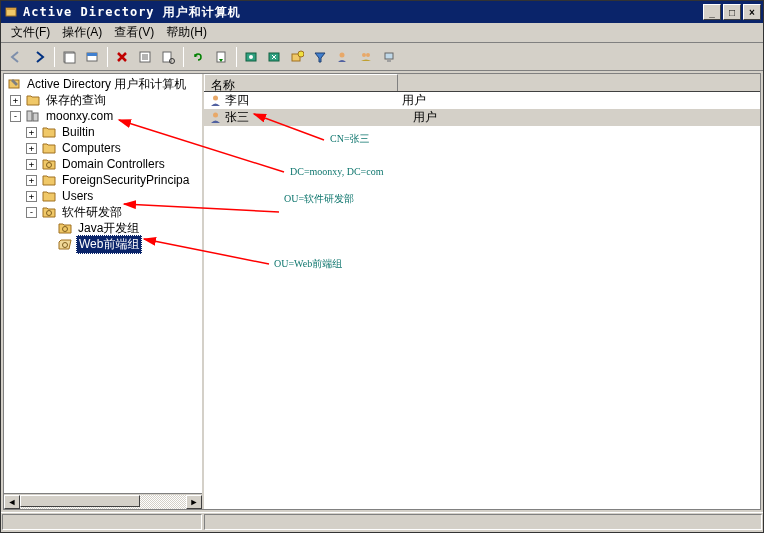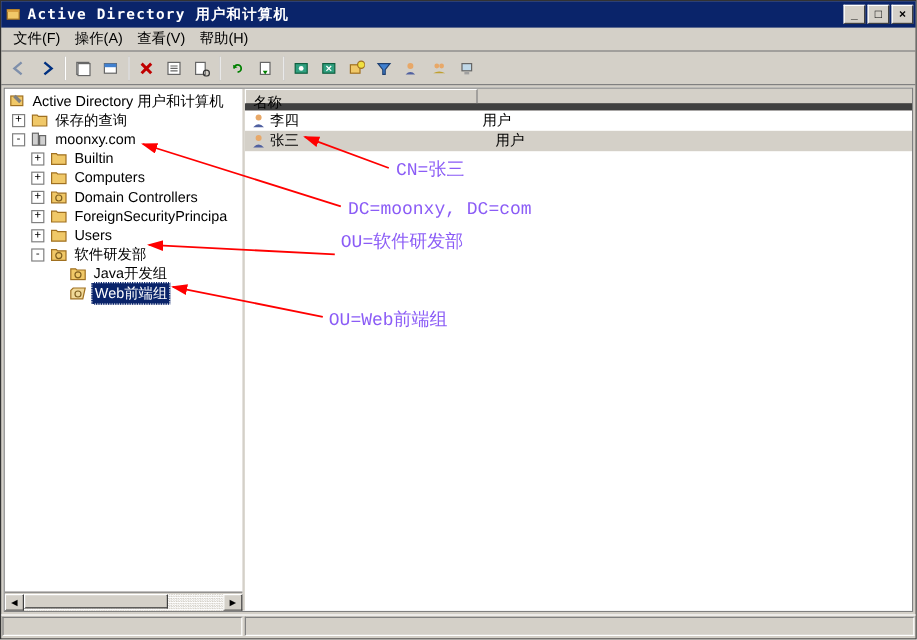--- a/index.html
+++ b/index.html
@@ -25,36 +25,36 @@
 .tree-content { flex: 1; overflow: hidden; padding: 2px; }
 .tree-node { white-space: nowrap; display: flex; align-items: center; height: 16px; }
 .exp { width: 11px; height: 11px; border: 1px solid #808080; background: #fff; display: inline-flex; align-items: center; justify-content: center; font-size: 9px; line-height: 1; margin-right: 4px; cursor: default; font-family: monospace;}
 .exp-blank { width: 11px; height: 11px; display: inline-block; margin-right: 4px; }
 .node-icon { width: 16px; height: 14px; margin-right: 3px; display: inline-flex; align-items: center; justify-content: center;}
 .node-label { padding: 0 2px; }
 .node-label.sel { background: #0a246a; color: #fff; border: 1px dotted #fff;}
 .ind { display: inline-block; }
 
 .list-pane { flex: 1; background: #fff; display: flex; flex-direction: column; }
-.list-header { height: 18px; display: flex; background: #d4d0c8; border-bottom: 6px solid #404040; }
+.list-header { height: 18px; display: flex; background: #d4d0c8; border-bottom: 1px solid #404040; }
 .list-header .col { border-right: 1px solid #808080; border-top: 1px solid #fff; border-left: 1px solid #fff; padding: 2px 6px; cursor: default;}
 .list-row { height: 17px; display: flex; align-items: center; }
 .list-row.sel { background: #d4d0c8; gap: 11px; }
 .list-row .cell { padding: 0 4px; display: flex; align-items: center; }
 .user-icon { width: 14px; height: 14px; margin-right: 3px; display:inline-flex; align-items:center; justify-content:center;}
 
 .h-scrollbar { height: 16px; background: #d4d0c8; border-top: 1px solid #808080; display: flex; align-items: center; }
 .sb-arrow { width: 16px; height: 14px; background: #d4d0c8; border: 1px solid #fff; border-right-color:#404040; border-bottom-color:#404040; display: flex; align-items:center; justify-content:center; font-size:9px;}
 .sb-track { flex: 1; height: 14px; background: repeating-conic-gradient(#d4d0c8 0% 25%, #fff 0% 50%) 0 0/2px 2px;}
 .sb-thumb { height: 12px; background:#d4d0c8; border:1px solid #fff; border-right-color:#404040; border-bottom-color:#404040;}
 
 .statusbar { height: 20px; border-top: 1px solid #fff; display: flex; padding: 1px;}
 .status-cell { border: 1px solid #808080; border-top-color:#808080; border-left-color:#808080; border-right-color:#fff; border-bottom-color:#fff; flex: 0 0 auto;}
 
-.anno { position: absolute; color: #8b5cf6; font-size: 15px; font-family: Liberation Mono, monospace; pointer-events: none; z-index: 100;}
+.anno { position: absolute; color: #0f766e; font-size: 10px; font-family: Liberation Serif, serif; pointer-events: none; z-index: 100;}
 .arrow-svg { position: absolute; pointer-events: none; z-index: 99; }
 </style>
 </head>
 <body>
 
 <div class="window">
   <div class="titlebar">
     <span class="t-icon">
       <svg width="14" height="14">
           <rect x="2" y="3" width="10" height="8" fill="#f0c868" stroke="#a07020"></rect>

